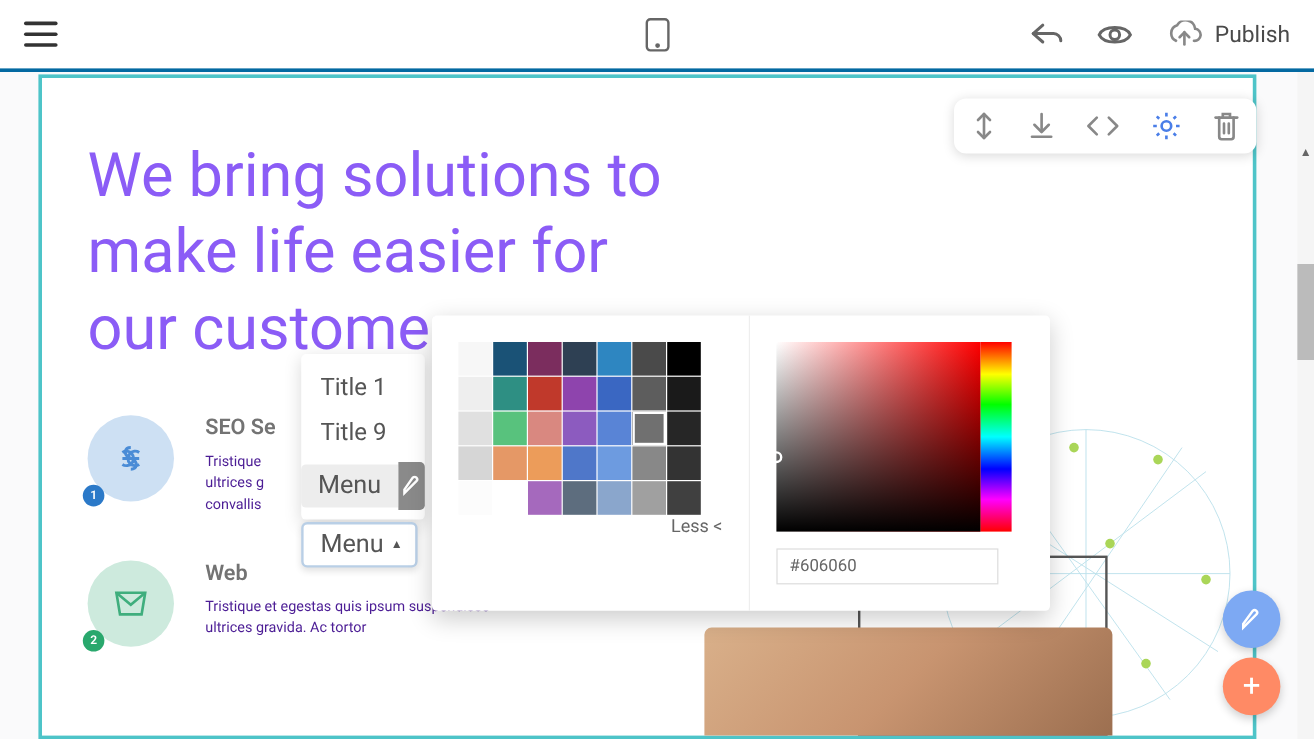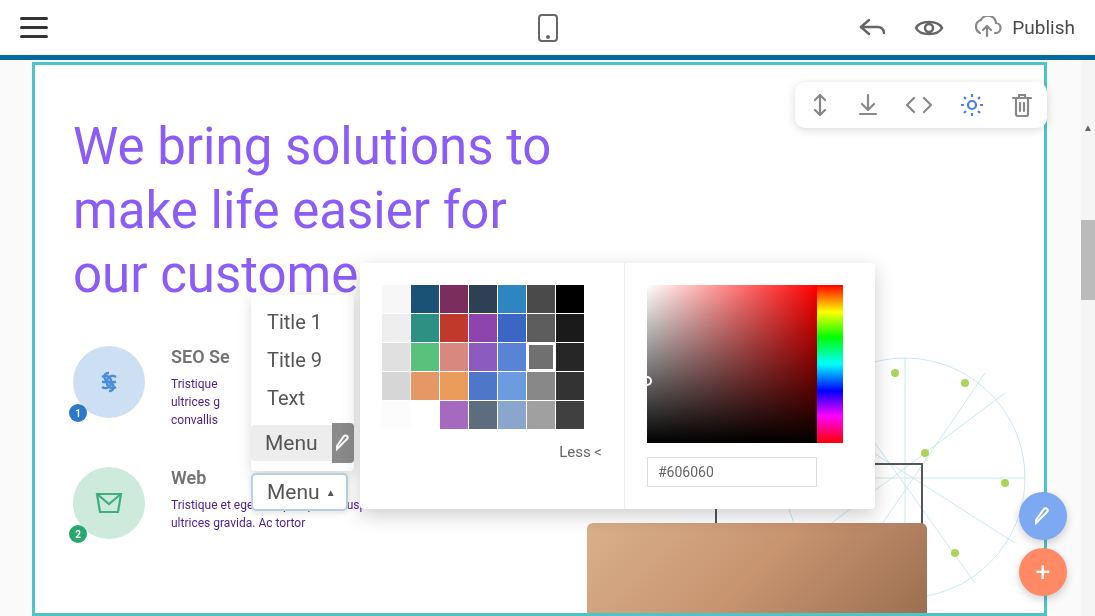--- a/index.html
+++ b/index.html
@@ -1,19 +1,19 @@
 <!DOCTYPE html>
 <html><head>
 <meta charset="utf-8">
 <style>
 * { margin: 0; padding: 0; box-sizing: border-box; font-family: -apple-system, BlinkMacSystemFont, "Segoe UI", Roboto, sans-serif; }
 body { width: 1095px; height: 616px; overflow: hidden; background: #fff; position: relative; }
 
 
-.top-bar { height: 60px; border-bottom: 5px solid #0369a1; display: flex; align-items: center; padding: 0 20px; justify-content: space-between; }
+.top-bar { height: 60px; border-bottom: 3px solid #0369a1; display: flex; align-items: center; padding: 0 20px; justify-content: space-between; }
 .top-left { display: flex; align-items: center; }
 .top-center { position: absolute; left: 50%; transform: translateX(-50%); }
 .top-right { display: flex; align-items: center; gap: 28px; }
 .hamburger { display: flex; flex-direction: column; gap: 6px; cursor: pointer; }
 .hamburger span { width: 28px; height: 3px; background: #333; border-radius: 2px; }
 .icon-btn { cursor: pointer; color: #666; display: flex; align-items: center; }
 .publish-btn { display: flex; align-items: center; gap: 10px; cursor: pointer; color: #4a4a4a; font-size: 19px; }
 .publish-btn svg { color: #888; }
 
 
@@ -56,28 +56,28 @@
 .color-dot { width: 22px; height: 22px; border-radius: 50%; background: #3d3d3d; cursor:pointer; }
 .lines-icon { display:flex; flex-direction:column; gap:3px; cursor:pointer; }
 .lines-icon span { width:20px; height:2px; background:#555; }
 
 
 .color-popover { position: absolute; top: 263px; left: 360px; width: 515px; background: #fff; box-shadow: 0 6px 20px rgba(0,0,0,0.2); border-radius: 4px; display: flex; z-index: 30; }
 .swatch-panel { width: 265px; padding: 22px; border-right: 1px solid #eee; }
 .swatch-grid { display: grid; grid-template-columns: repeat(7, 28px); grid-auto-rows: 28px; gap: 1px; }
 .swatch { width: 28px; height: 28px; cursor: pointer; }
 .swatch.selected { outline: 2px solid #fff; outline-offset: -2px; box-shadow: inset 0 0 0 1px #000; }
-.less-link { text-align: right; color: #666; font-size: 15px; margin-top: 14px; cursor: pointer; }
+.less-link { text-align: right; color: #666; font-size: 15px; cursor: pointer; }
 
 .picker-panel { width: 250px; padding: 22px; }
 .gradient-wrap { position: relative; display:flex; }
 .sat-box { width: 170px; height: 158px; position: relative; background: linear-gradient(to top, #000, transparent), linear-gradient(to right, #fff, #ff0000); }
 .sat-cursor { position:absolute; left: 0px; top: 96px; width:10px; height:10px; border:2px solid #fff; border-radius:50%; transform:translate(-50%,-50%); }
 .hue-bar { width: 26px; height: 158px; background: linear-gradient(to bottom, #ff0000 0%, #ffff00 17%, #00ff00 33%, #00ffff 50%, #0000ff 67%, #ff00ff 83%, #ff0000 100%); cursor:pointer; }
-.hex-input { margin-top: 14px; width: 170px; border: 1px solid #ddd; padding: 6px 10px; font-size: 14px; color: #666; }
+.hex-input { margin-top: 14px; width: 185px; border: 1px solid #ddd; padding: 6px 10px; font-size: 14px; color: #666; }
 
 
 .photo { position:absolute; bottom:0; left:552px; width:340px; height:90px; background: linear-gradient(135deg, #d9b08a 0%, #c89470 50%, #9c6f50 100%); border-radius: 6px 6px 0 0; }
 .wire-frame { position:absolute; bottom:0; left:680px; width:208px; height:150px; border:2px solid #555; }
 .network-art { position:absolute; bottom:0; left:730px; width:280px; height:270px; opacity:0.85; pointer-events:none; }
 
 
 .fab { position: absolute; width: 48px; height: 48px; border-radius: 50%; display:flex; align-items:center; justify-content:center; color:#fff; cursor:pointer; box-shadow: 0 3px 8px rgba(0,0,0,0.2); z-index:40; }
 .fab.edit { right: 28px; bottom: 76px; background: #7da9f3; }
 .fab.add { right: 28px; bottom: 20px; background: #ff8a65; font-size: 26px; }
@@ -224,21 +224,20 @@
         <path d="M8 6 V3 h6 V6"></path>
         <path d="M9 11 V19 M13 11 V19"></path>
       </svg>
   </div>
 </div>
 
 <div class="menu-dropdowns">
   <div class="text-style-menu">
     <div class="item">Title 1</div>
     <div class="item">Title 9</div>
-    <div class="item">Text</div>
     <div class="menu-btn-row1">
       <div class="menu-btn1">Menu</div>
       <div class="edit-chip">
         <svg width="18" height="18" viewBox="0 0 18 18" fill="none" stroke="#fff" stroke-width="2">
             <path d="M3 15 L13 5 a2 2 0 0 0 -3 -3 L3 12 Z"></path>
           </svg>
       </div>
     </div>
   </div>
   <div class="menu-btn2-row">

